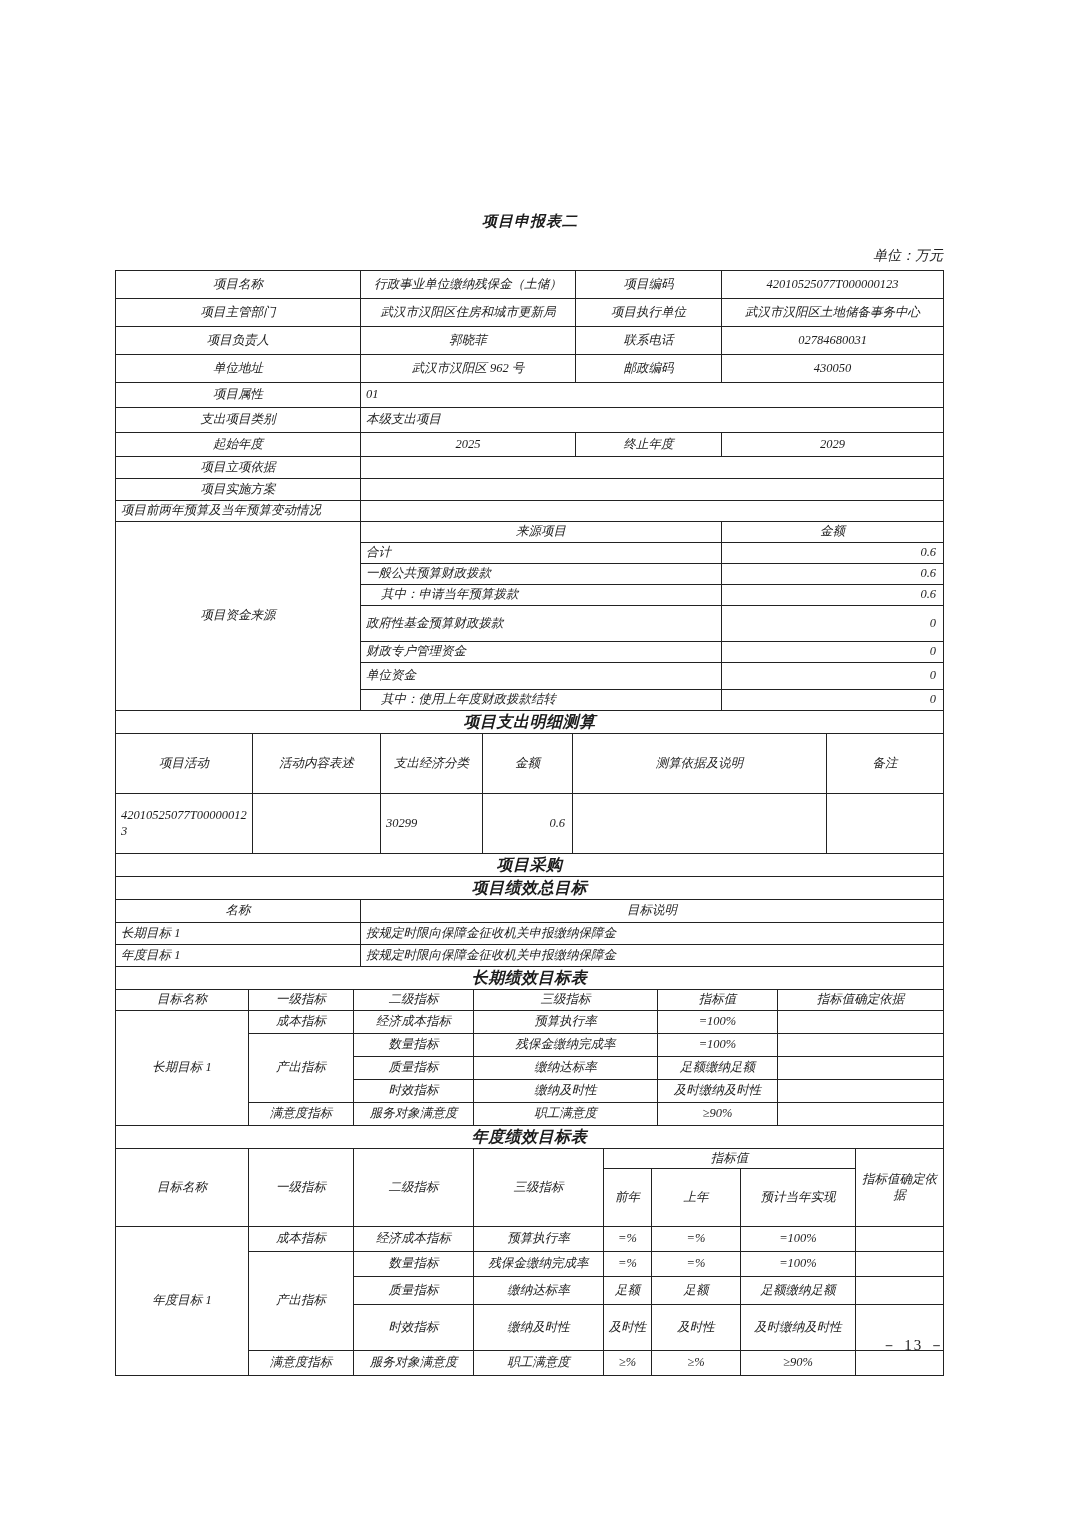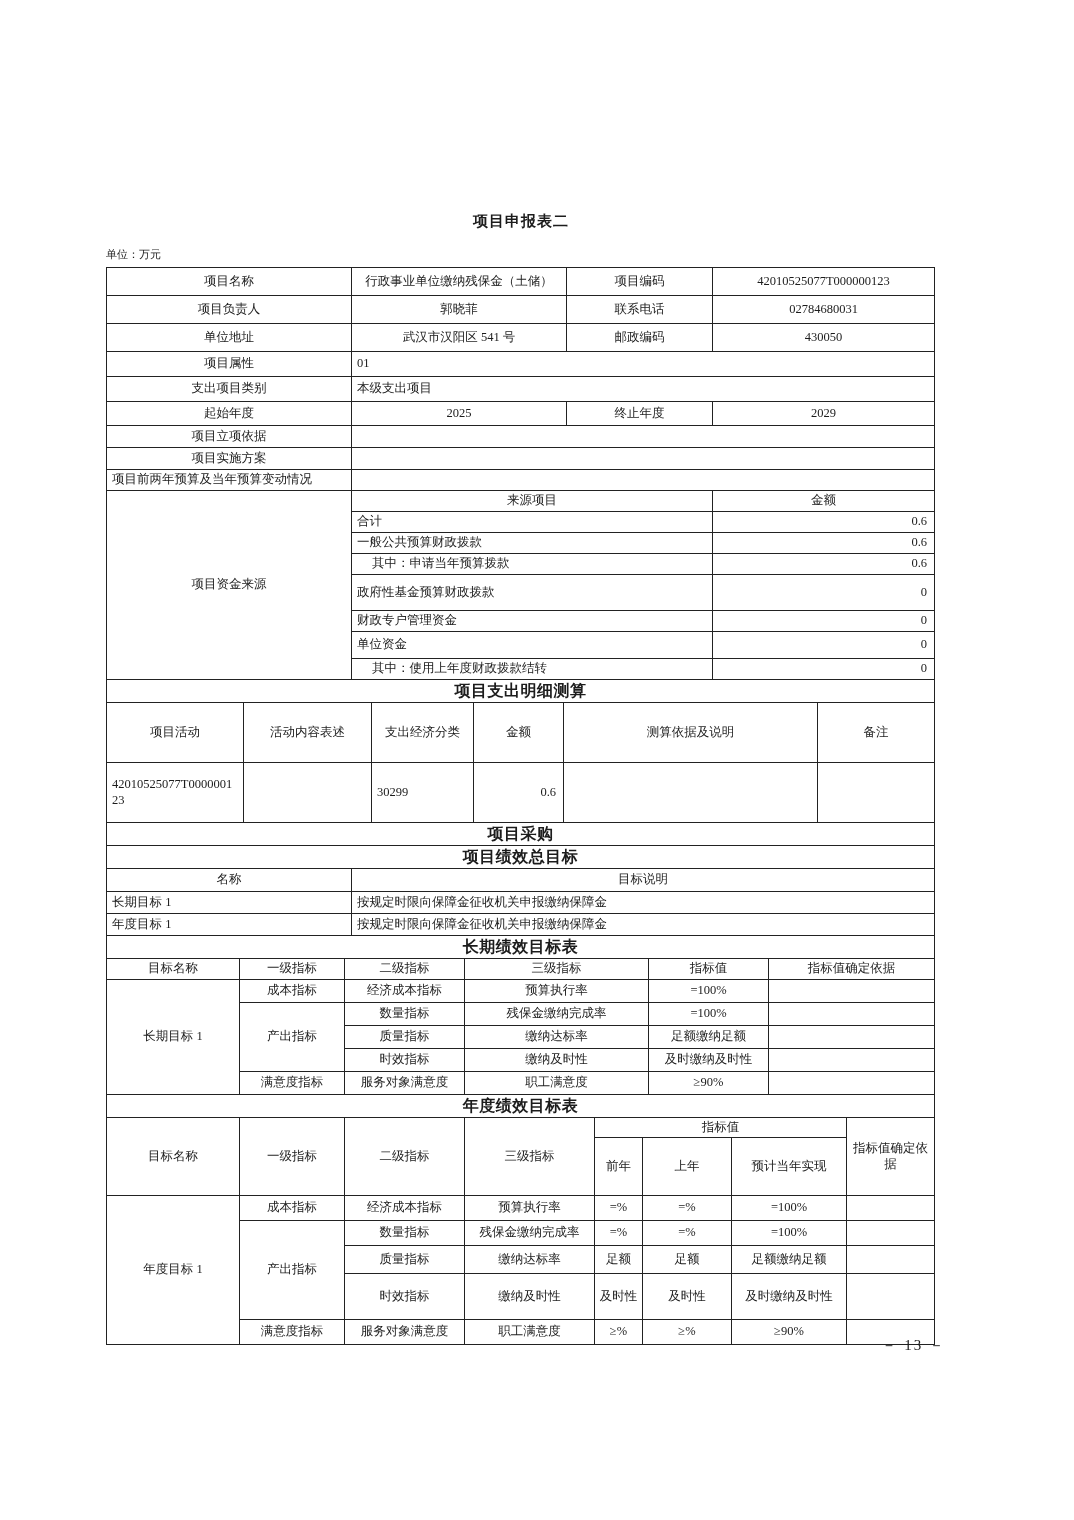--- a/index.html
+++ b/index.html
@@ -1,23 +1,23 @@
 <!DOCTYPE html>
 <html><head>
 <meta charset="utf-8">
 <style>
   html,body { margin:0; padding:0; }
   body {
     width:1074px; height:1520px; background:#ffffff; position:relative;
     font-family:"Liberation Serif","DejaVu Serif",serif;
     color:#1c1c1c; -webkit-font-smoothing:antialiased;
   }
-  .sheet { position:absolute; left:106px; top:212px; width:830px; }
+  .sheet { position:absolute; left:115px; top:212px; width:830px;font-style:italic; }
   .doc-title { text-align:center; font-weight:bold; font-size:15px; letter-spacing:1px; margin:0 0 16px 0; }
-  .unit-note { text-align:left; font-size:11px; margin:0 2px 6px 0; }
+  .unit-note { text-align:right; font-size:14px; margin:0 2px 6px 0; }
   table { border-collapse:collapse; table-layout:fixed; width:828px; margin-top:-1px; }
   td { border:1px solid #222; font-size:12.5px; padding:1px 5px; vertical-align:middle;
        overflow:hidden; line-height:1.25; }
   .c { text-align:center; }
   .l { text-align:left; }
   .r { text-align:right; padding-right:7px; }
   .sec { font-weight:bold; text-align:center; font-size:16px; letter-spacing:0.5px; }
   .ind { padding-left:20px; }
   .wrapall { word-break:break-all; }
   .narrow { padding:1px 4px; }
@@ -39,28 +39,34 @@
         <col style="width:222px">
       </colgroup>
     <tbody>
         <tr style="height:28px">
       <td class="c">项目名称</td>
       <td class="c">行政事业单位缴纳残保金（土储）</td>
       <td class="c">项目编码</td>
       <td class="c">42010525077T000000123</td>
     </tr>
     <tr style="height:28px">
+      <td class="c">项目主管部门</td>
+      <td class="c">武汉市汉阳区住房和城市更新局</td>
+      <td class="c">项目执行单位</td>
+      <td class="c">武汉市汉阳区土地储备事务中心</td>
+    </tr>
+    <tr style="height:28px">
       <td class="c">项目负责人</td>
       <td class="c">郭晓菲</td>
       <td class="c">联系电话</td>
       <td class="c">02784680031</td>
     </tr>
     <tr style="height:28px">
       <td class="c">单位地址</td>
-      <td class="c">武汉市汉阳区 541 号</td>
+      <td class="c">武汉市汉阳区 962 号</td>
       <td class="c">邮政编码</td>
       <td class="c">430050</td>
     </tr>
     <tr style="height:25px">
       <td class="c">项目属性</td>
       <td class="l" colspan="3">01</td>
     </tr>
     <tr style="height:25px">
       <td class="c">支出项目类别</td>
       <td class="l" colspan="3">本级支出项目</td>

